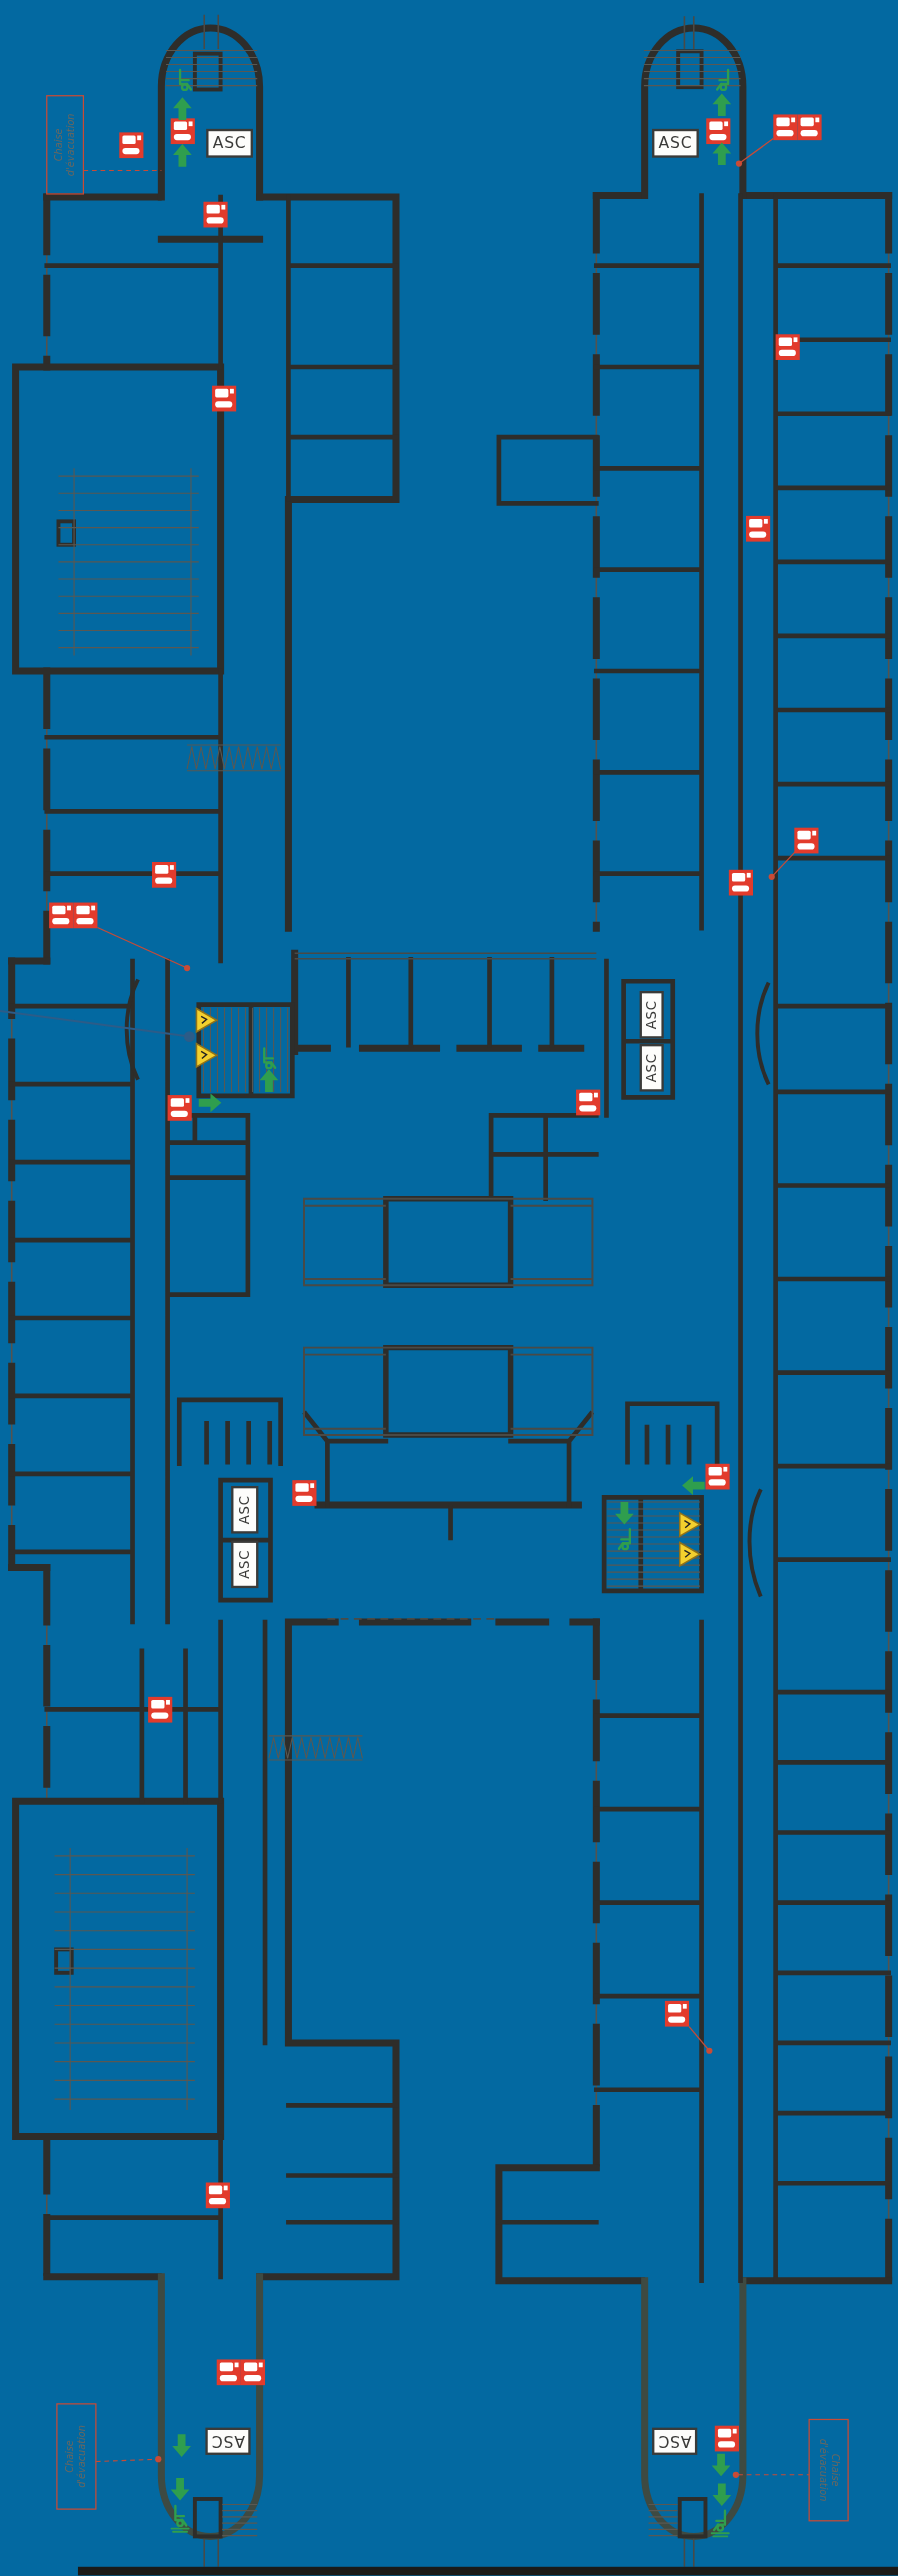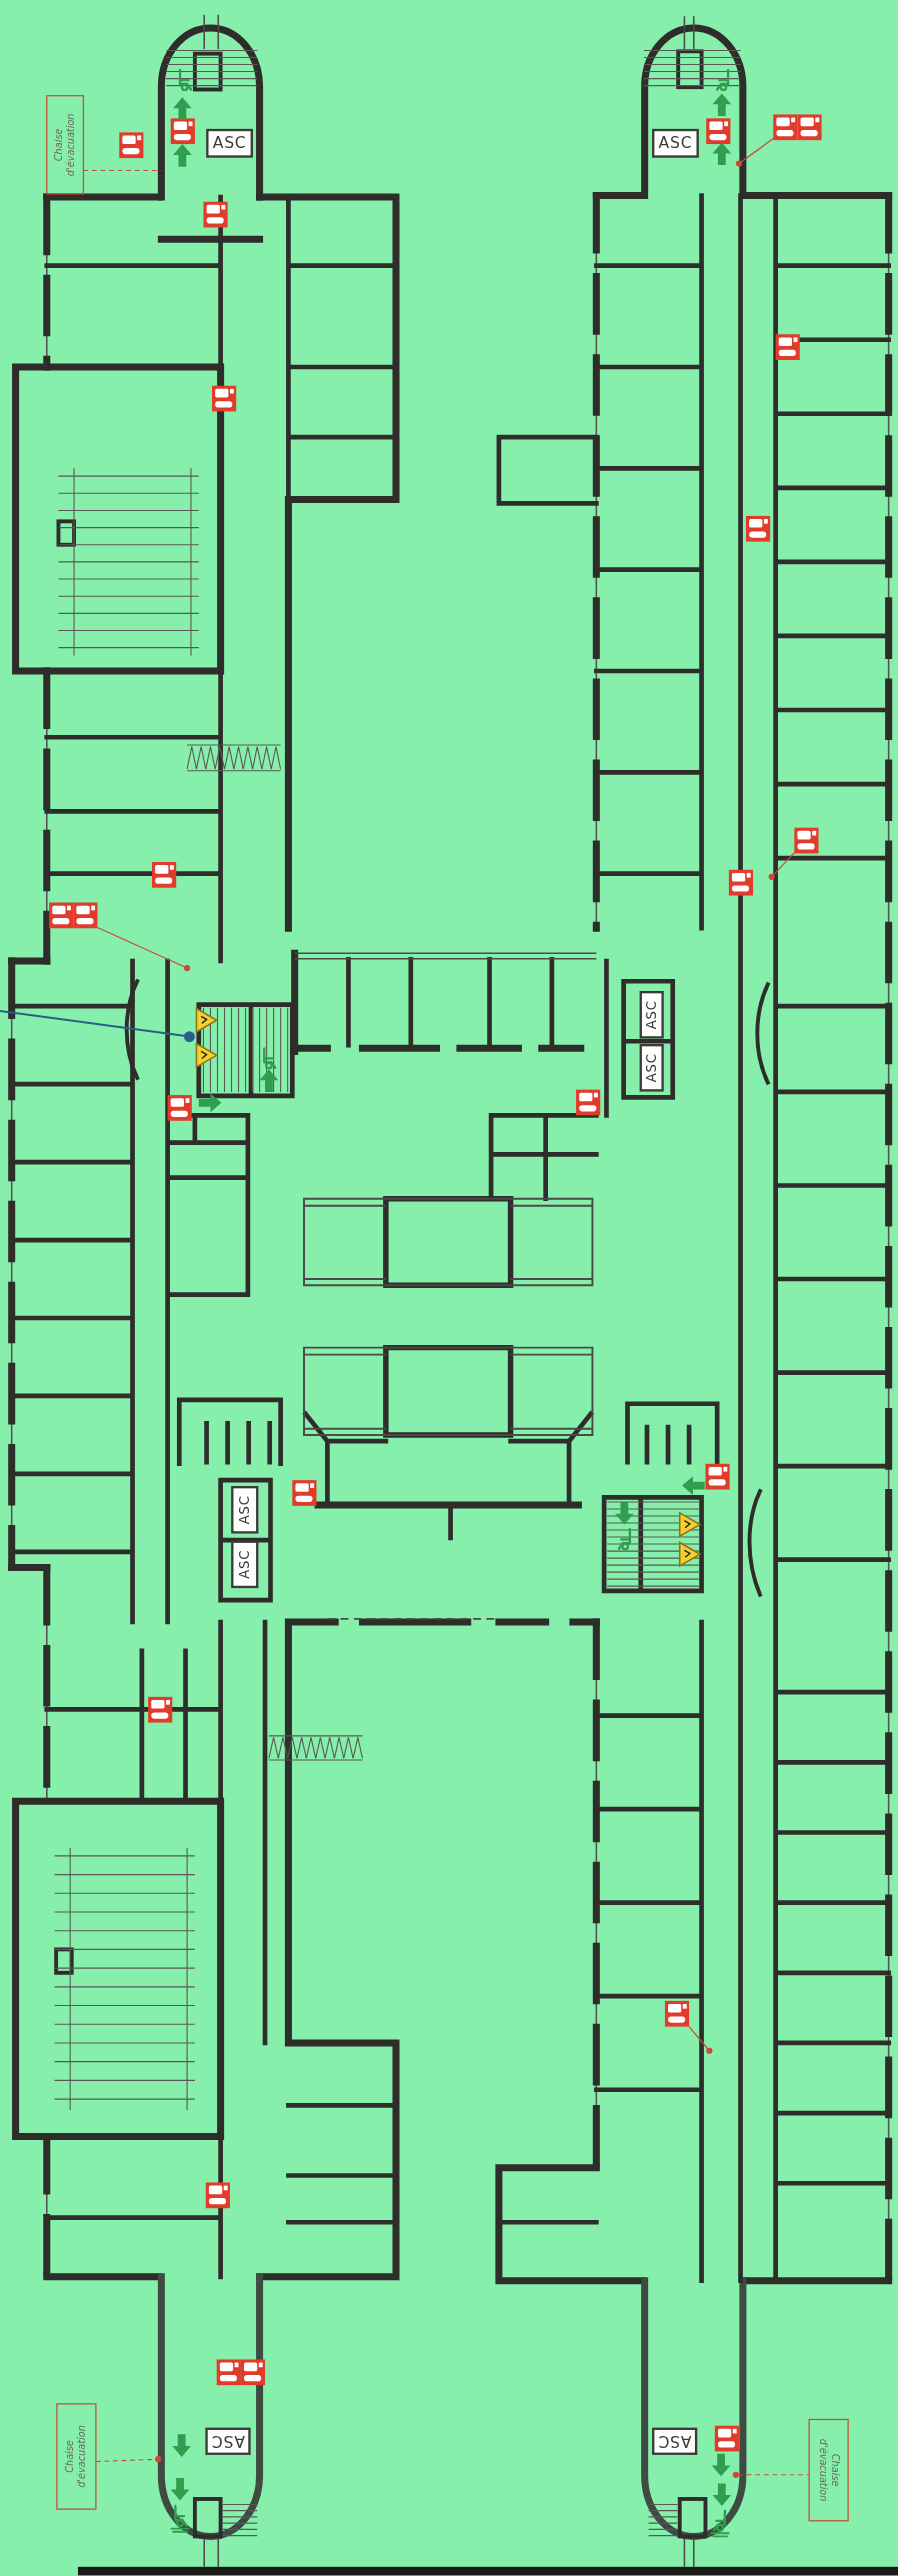--- a/index.html
+++ b/index.html
@@ -1,17 +1,17 @@
 <!DOCTYPE html>
 <html style="font-size:12.5px"><head>
 <meta charset="utf-8">
 <style>
   html,body{margin:0;padding:0;background:#ffffff;}
   body{width:898px;height:2576px;position:relative;font-family:"DejaVu Sans",sans-serif;}
-  #plan-wrap{position:absolute;inset:0;background:#86efac;text-decoration:underline;}
+  #plan-wrap{position:absolute;inset:0;background:#0369a1;text-decoration:underline;}
   svg{display:block;}
   .wall{stroke:#2e2d2a;fill:none;stroke-linecap:square;}
   .twall{stroke:#3e4a42;fill:none;stroke-linecap:square;}
   .thin{stroke:#4a4a46;fill:none;}
   .win{stroke:#55534e;fill:none;}
 </style>
 </head>
 <body>
 
 <div id="plan-wrap">

